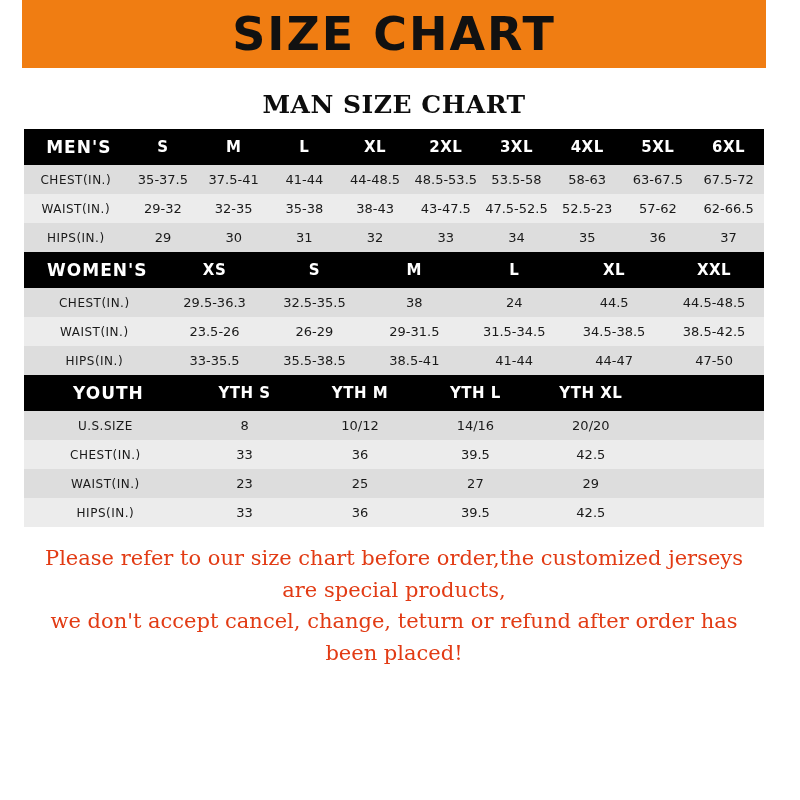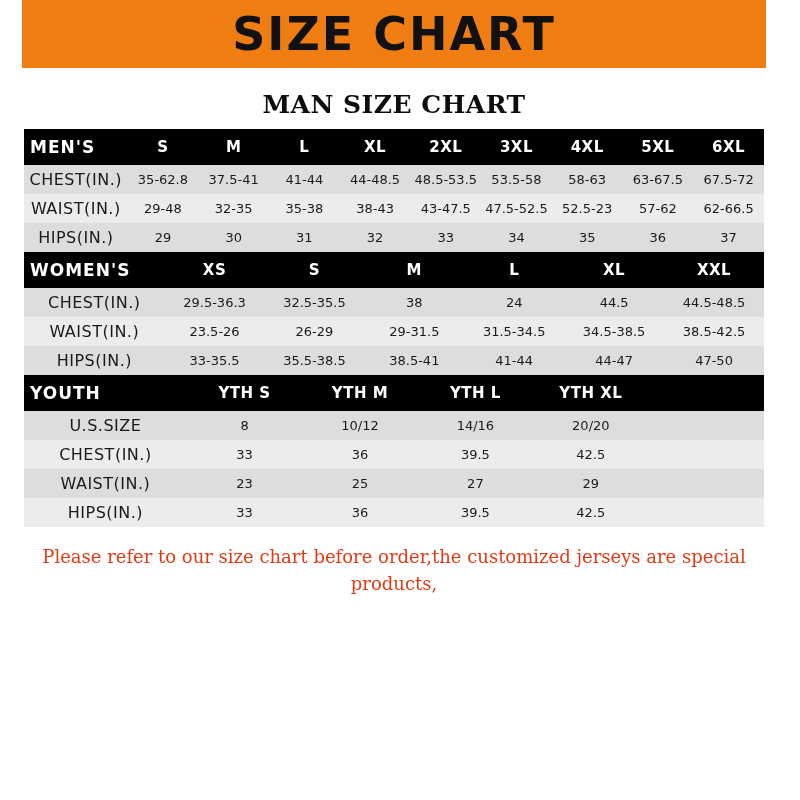--- a/index.html
+++ b/index.html
@@ -78,45 +78,45 @@
   }
   table.size-table thead th {
     background: #000000;
     color: #ffffff;
     font-weight: bold;
     font-size: 15px;
     height: 36px;
     letter-spacing: 0.5px;
   }
   table.size-table thead th.corner {
-    text-align: left;
+    text-align: center;
     padding-left: 6px;
     font-size: 17px;
     letter-spacing: 1px;
   }
   table.size-table tbody tr.odd td { background: #dddddd; }
   table.size-table tbody tr.even td { background: #ececec; }
   table.size-table tbody td.rowhead {
     font-weight: normal;
     letter-spacing: 0.5px;
-    font-size: 16px;
+    font-size: 12px;
   }
 
   
   .man-table col.c0 { width: 14%; }
   .women-table col.c0 { width: 19%; }
   .youth-table col.c0 { width: 22%; }
 
   .note {
     margin-top: 16px;
     padding: 0 18px;
     text-align: center;
     color: #e23b14;
     font-family: "DejaVu Serif", serif;
-    font-size: 18px;
+    font-size: 21px;
     line-height: 1.5;
   }
 </style>
 </head>
 <body>
 
 <div class="page">
 
   <div class="header-band">
     <div class="white-left"></div>
@@ -150,33 +150,33 @@
           <th>2XL</th>
           <th>3XL</th>
           <th>4XL</th>
           <th>5XL</th>
           <th>6XL</th>
         </tr>
       </thead>
       <tbody>
         <tr class="odd">
           <td class="rowhead">CHEST(IN.)</td>
-          <td>35-62.8</td>
+          <td>35-37.5</td>
           <td>37.5-41</td>
           <td>41-44</td>
           <td>44-48.5</td>
           <td>48.5-53.5</td>
           <td>53.5-58</td>
           <td>58-63</td>
           <td>63-67.5</td>
           <td>67.5-72</td>
         </tr>
         <tr class="even">
           <td class="rowhead">WAIST(IN.)</td>
-          <td>29-48</td>
+          <td>29-32</td>
           <td>32-35</td>
           <td>35-38</td>
           <td>38-43</td>
           <td>43-47.5</td>
           <td>47.5-52.5</td>
           <td>52.5-23</td>
           <td>57-62</td>
           <td>62-66.5</td>
         </tr>
         <tr class="odd">
@@ -296,16 +296,17 @@
           <td>36</td>
           <td>39.5</td>
           <td>42.5</td>
           <td></td>
         </tr>
       </tbody>
     </table>
 
     <div class="note">
       <div>Please refer to our size chart before order,the customized jerseys are special products,</div>
+      <div>we don't accept cancel, change, teturn or refund after order has been placed!</div>
     </div>
 
   </div>
 </div>
 
 </body></html>

